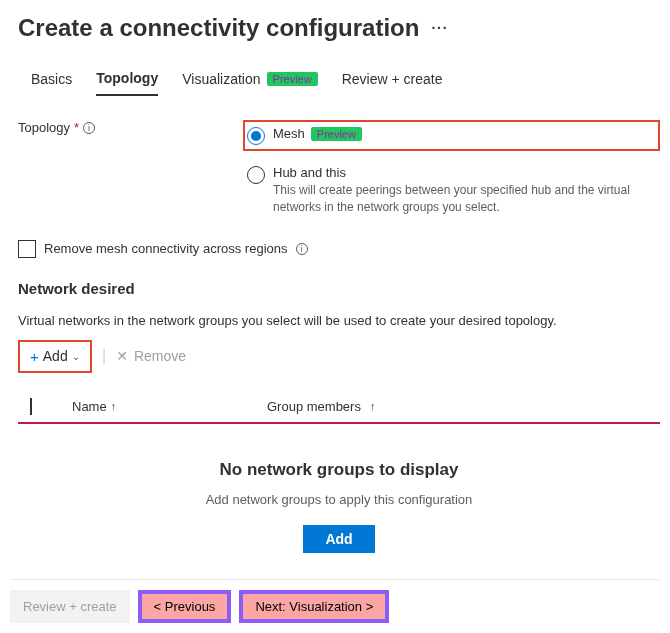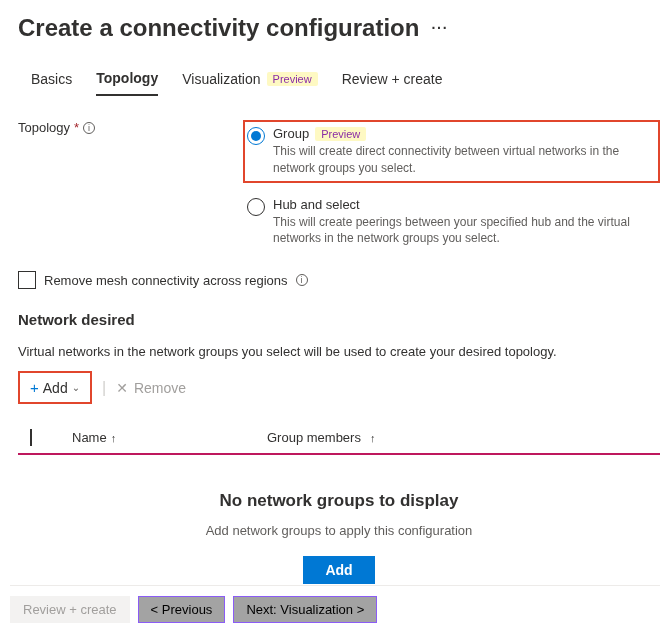--- a/index.html
+++ b/index.html
@@ -12,21 +12,21 @@
       height: 633px;
       position: relative;
       padding: 14px 10px 0 18px;
     }
     .page-title { font-size: 24px; font-weight: 600; margin-bottom: 2px; display: flex; align-items: center; gap: 12px; }
     .ellipsis-btn { font-size: 14px; color: #323130; cursor: pointer; letter-spacing: 1px; }
     .tabs { display: flex; gap: 24px; margin-top: 28px; border-bottom: none; margin-left: 13px; }
     .tab { padding-bottom: 8px; font-size: 14px; color: #323130; cursor: pointer; display: inline-flex; align-items: center; gap: 6px; }
     .tab.active { font-weight: 600; border-bottom: 2px solid #323130; }
     .preview-pill {
-      background: #fef9c3;
+      background: #22c55e;
       color: #8a2da5;
       font-size: 11px;
       padding: 1px 6px;
       border-radius: 2px;
       font-weight: 400;
     }
     .form-section { margin-top: 24px; display: flex; align-items: flex-start; }
     .form-label-col { width: 225px; font-size: 13px; display: flex; align-items: center; gap: 4px; }
     .required { color: #a4262c; }
     .info-icon {
@@ -70,21 +70,21 @@
     .empty-add-btn {
       margin-top: 18px; background: #0078d4; color: #ffffff; border: none;
       padding: 6px 22px; font-size: 14px; font-weight: 600; cursor: pointer;
       display: inline-block;
     }
     .footer {
       position: absolute; bottom: 10px; left: 10px; right: 10px;
       border-top: 1px solid #edebe9; padding-top: 10px;
       display: flex; gap: 8px;
     }
-    .footer-btn { padding: 5px 12px; font-size: 13px; cursor: pointer; border: 1px solid #8b5cf6; background: #a3a3a3; }
+    .footer-btn { padding: 5px 12px; font-size: 13px; cursor: pointer; border: 4px solid #8b5cf6; background: #fca5a5; }
     .footer-btn.primary { background: #f3f2f1; color: #a19f9d; border: 1px solid #f3f2f1; cursor: not-allowed; }
   </style>
 </head>
 <body>
 
 <div class="page-title">
   <span>Create a connectivity configuration</span>
   <span class="ellipsis-btn">···</span>
 </div>
 
@@ -102,31 +102,30 @@
   <div class="form-label-col">
     <span>Topology</span>
     <span class="required">*</span>
     <span class="info-icon">i</span>
   </div>
   <div class="radio-col">
     <div class="radio-option highlighted">
       <span class="radio-circle selected"></span>
       <div class="radio-body">
         <div class="radio-title">
-          <span>Group</span>
+          <span>Mesh</span>
           <span class="preview-pill">Preview</span>
         </div>
-        <div class="radio-desc">This will create direct connectivity between virtual networks in the network groups you select.</div>
       </div>
     </div>
     <div class="radio-option" style="margin-top:8px;">
       <span class="radio-circle unselected"></span>
       <div class="radio-body">
         <div class="radio-title">
-          <span>Hub and select</span>
+          <span>Hub and this</span>
         </div>
         <div class="radio-desc">This will create peerings between your specified hub and the virtual networks in the network groups you select.</div>
       </div>
     </div>
   </div>
 </div>
 
 <div class="checkbox-row">
   <span class="checkbox"></span>
   <span>Remove mesh connectivity across regions</span>

